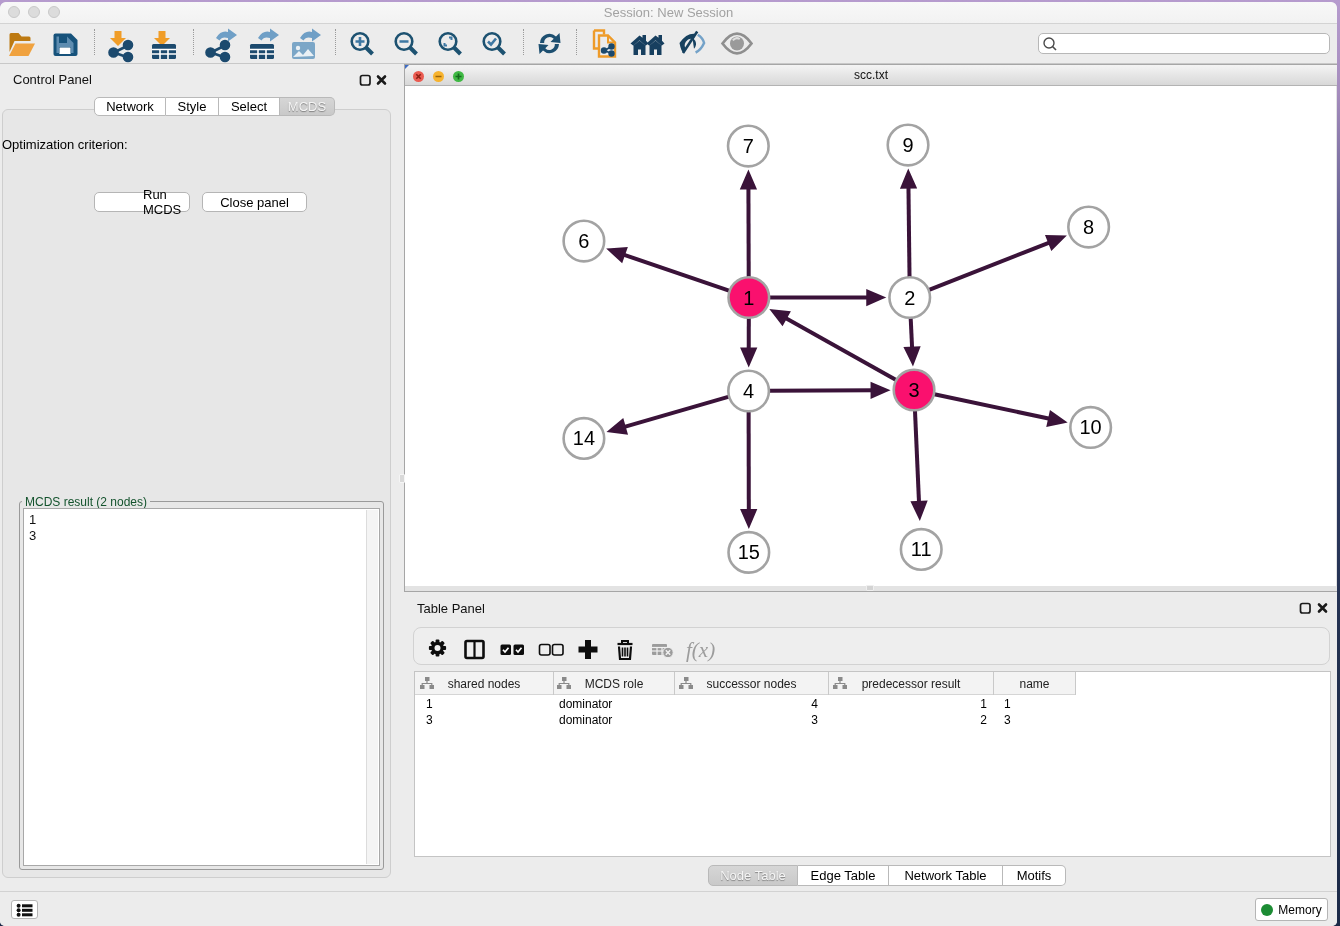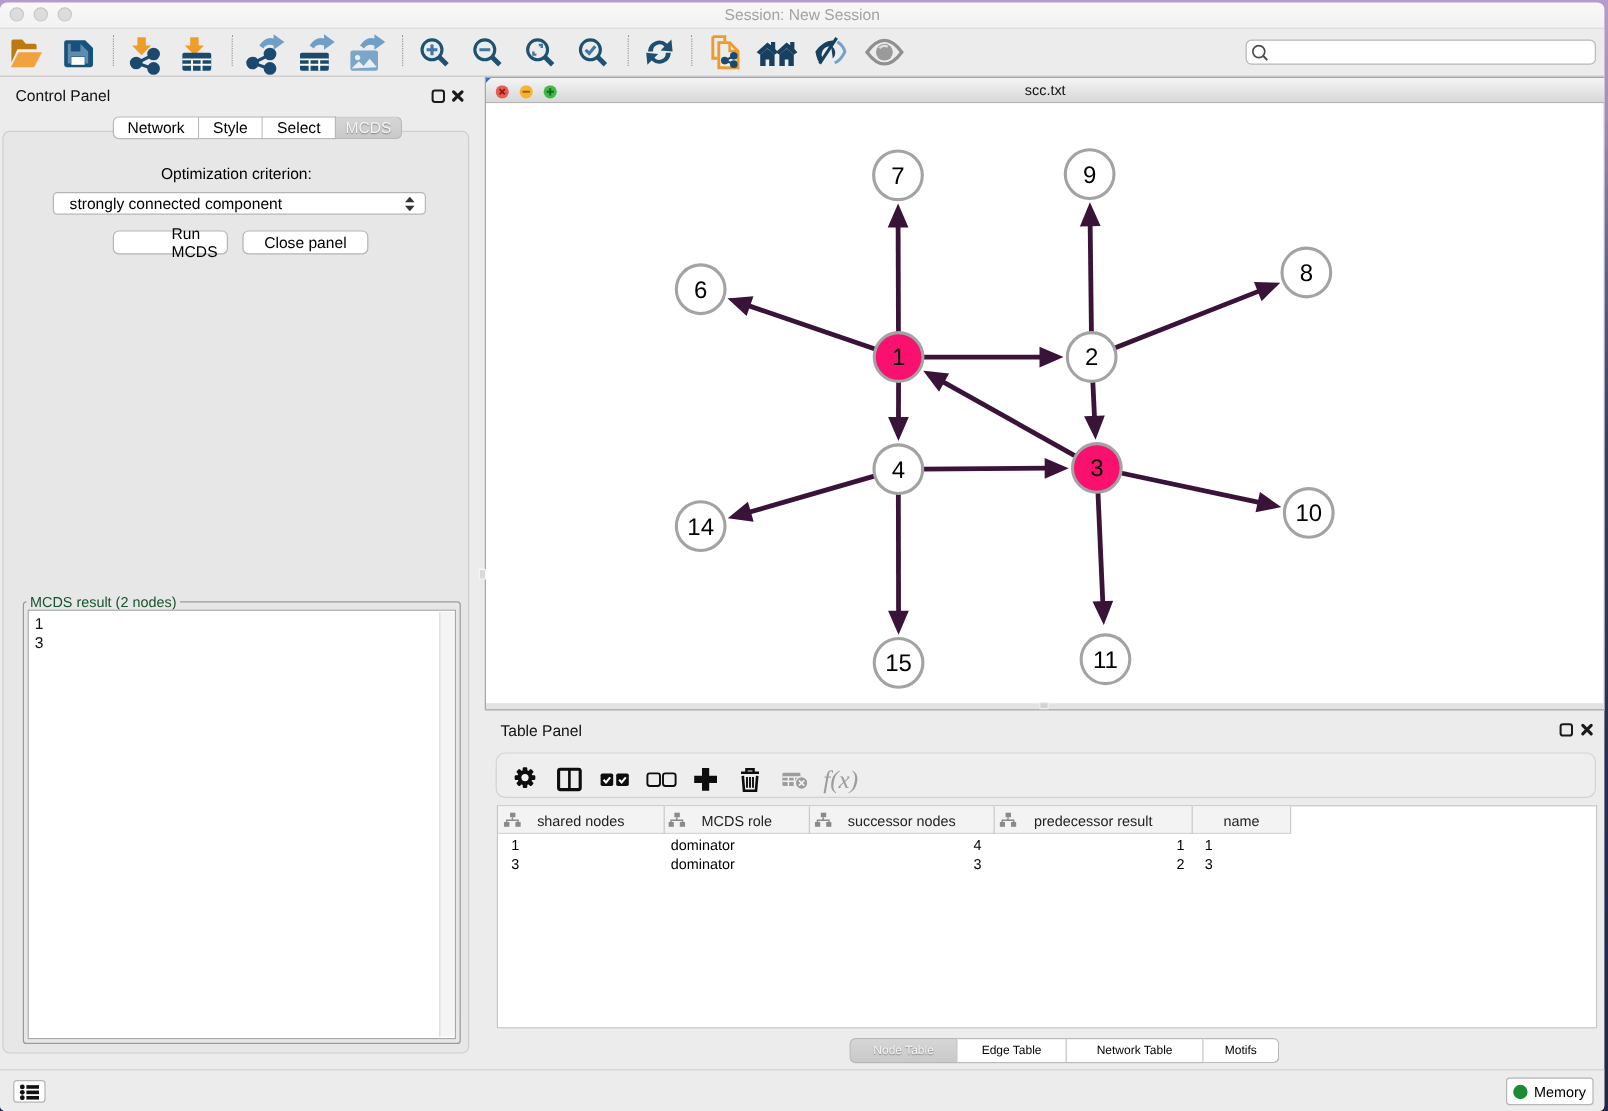--- a/index.html
+++ b/index.html
@@ -230,27 +230,21 @@
       <div id="grpLegend">MCDS result (2 nodes)</div>
       <div id="grpTxt">1<br>3<div id="grpSb"></div></div>
     </div>
   </div>
   <div class="seg" id="cpTabs" style="left:79px; top:95px; height:19px;">
     <div class="sg" style="width:72px;">Network</div>
     <div class="sg" style="width:53px;">Style</div>
     <div class="sg" style="width:61px;">Select</div>
     <div class="sg on" style="width:55px;">MCDS</div>
   </div>
-  <div id="optLabel" style="position:absolute;left:2px;top:135px;width:390px;text-align:center;font-size:13px;color:#000;">Optimization criterion:</div>
-  <div id="combo">strongly connected component
-    <svg width="11" height="14" style="position:absolute;right:7px;top:2px;">
-      <path d="M5.5,1 L9.5,5.5 L1.5,5.5 Z" fill="#333"></path>
-      <path d="M5.5,13 L9.5,8.5 L1.5,8.5 Z" fill="#333"></path>
-    </svg>
-  </div>
+  <div id="optLabel" style="position:absolute;left:2px;top:135px;width:390px;font-size:13px;color:#000;">Optimization criterion:</div>
   <div class="btn" style="left:94px; top:190px; width:96px; height:20px;padding-left:48px;">Run MCDS</div>
   <div class="btn" style="left:202px; top:190px; width:105px; height:20px;">Close panel</div>
   <div id="net">
     <div id="netTitle">scc.txt</div>
     <svg style="position:absolute;left:8px;top:6px;" width="62" height="12">
       <circle cx="5.5" cy="5.5" r="5.5" fill="#ea5b51"></circle>
       <path d="M3.3,3.3 l4.4,4.4 M7.7,3.3 l-4.4,4.4" stroke="#8c1f13" stroke-width="1.6"></path>
       <circle cx="25.5" cy="5.5" r="5.5" fill="#f7b32e"></circle>
       <path d="M22.5,5.5 h6" stroke="#9a6309" stroke-width="1.7"></path>
       <circle cx="45.5" cy="5.5" r="5.5" fill="#3fb844"></circle>
@@ -422,21 +416,21 @@
   <svg width="0" height="0" style="position:absolute;">
     <defs>
       <g id="treeic" fill="#8a8a8a">
         <rect x="5" y="0" width="4.5" height="4"></rect>
         <rect x="0" y="8" width="4.5" height="4"></rect>
         <rect x="9.5" y="8" width="4.5" height="4"></rect>
         <path d="M7,4 v2.5 M2.2,8 v-1.5 h9.6 v1.5" fill="none" stroke="#8a8a8a" stroke-width="1.2"></path>
       </g>
     </defs>
   </svg>
-  <div class="seg" id="tpTabs" style="left:693px; top:863px; height:21px; font-size:10px;">
+  <div class="seg" id="tpTabs" style="left:693px; top:863px; height:21px; font-size:13px;">
     <div class="sg on" style="width:90px;">Node Table</div>
     <div class="sg" style="width:91px;">Edge Table</div>
     <div class="sg" style="width:114px;">Network Table</div>
     <div class="sg" style="width:63px;">Motifs</div>
   </div>
   <div class="abs" style="left:399px;top:472px;width:6px;height:9px;background:#d9d9d9;border:1px solid #f5f5f5;border-radius:1px;"></div>
   <div class="abs" style="left:866px;top:583px;width:8px;height:6px;background:#d3d3d3;border:1px solid #efefef;border-radius:1px;"></div>
   <div id="status">
     <div class="btn" style="left:11px; top:8px; width:27px; height:19px; border-radius:3px;">
       <svg width="17" height="14">

